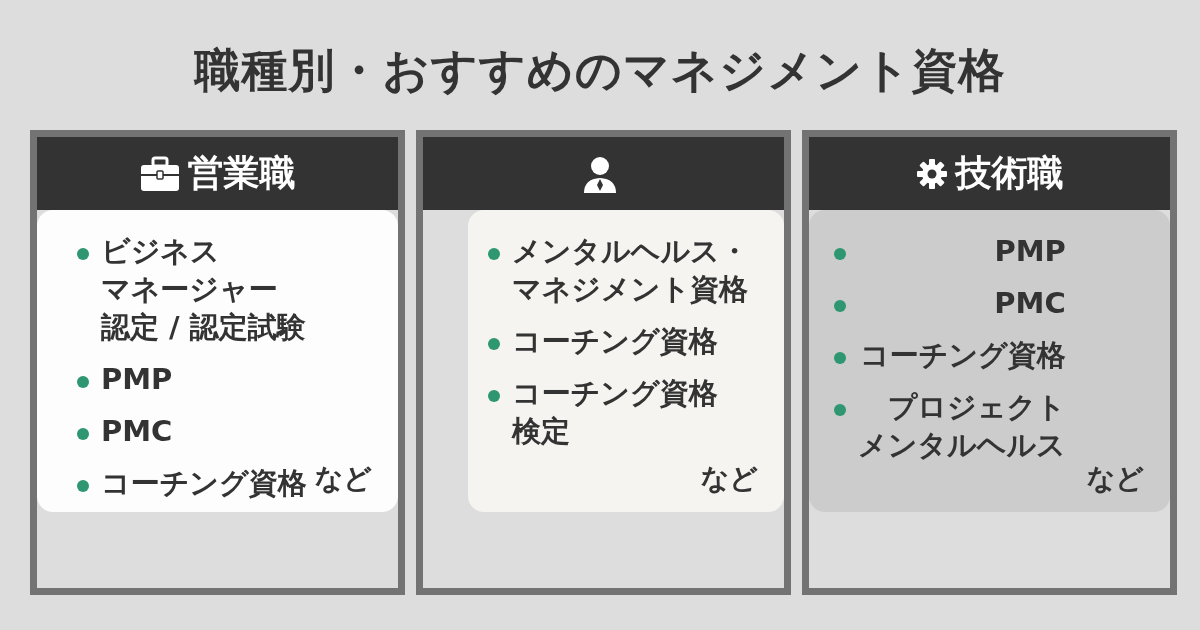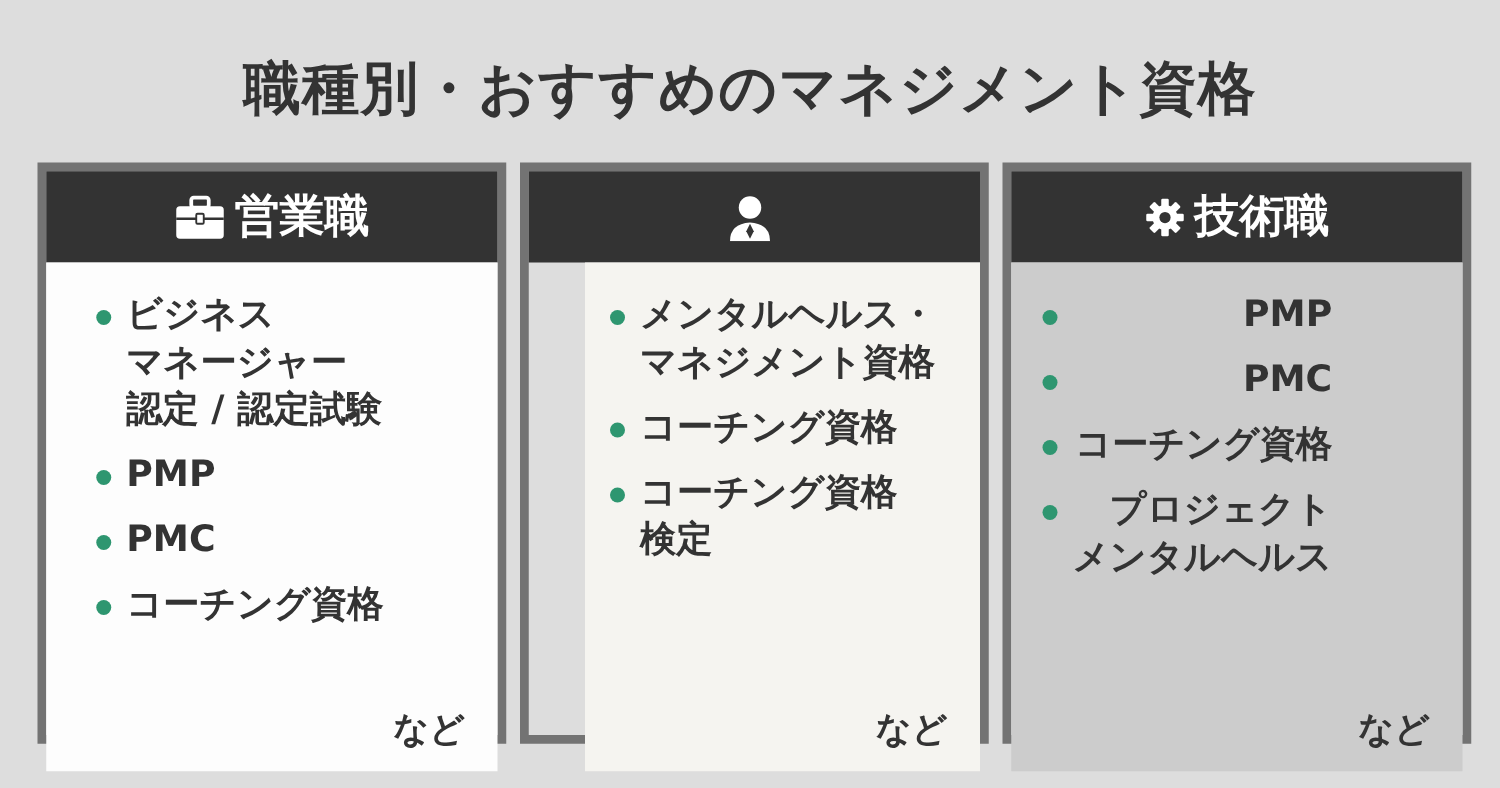--- a/index.html
+++ b/index.html
@@ -1,21 +1,21 @@
 <!DOCTYPE html>
 <html><head>
 <meta charset="utf-8">
 <style>
   html,body{margin:0;padding:0;}
   body{width:1200px;height:630px;background:#dddddd;font-family:"DejaVu Sans","Liberation Sans",sans-serif;position:relative;overflow:hidden;color:#333333;}
   .title{position:absolute;left:0;top:40px;width:1200px;text-align:center;font-size:46px;font-weight:bold;color:#333333;letter-spacing:1px;}
   .card{position:absolute;top:130px;width:361px;height:451px;border:7px solid #737373;}
   .card-head{height:73px;background:#333333;color:#ffffff;display:flex;align-items:center;justify-content:center;font-size:36px;font-weight:bold;}
   .card-head svg{margin-right:8px;}
-  .card-body{position:relative;height:407px;}
+  .card-body{position:relative;height:302px;border-radius:16px;}
   ul{list-style:none;margin:0;padding:0;position:absolute;top:24px;}
   li{position:relative;font-size:29px;font-weight:bold;line-height:38px;margin-bottom:14px;padding-left:24px;white-space:pre-line;color:#333333;}
   li::before{content:"";position:absolute;left:0;top:16px;width:12px;height:12px;border-radius:50%;background:#2e9670;}
   .nado{position:absolute;right:26px;bottom:14px;font-size:28px;font-weight:bold;color:#333333;}
 </style>
 </head>
 <body>
 
 <div class="title">職種別・おすすめのマネジメント資格</div>
 

